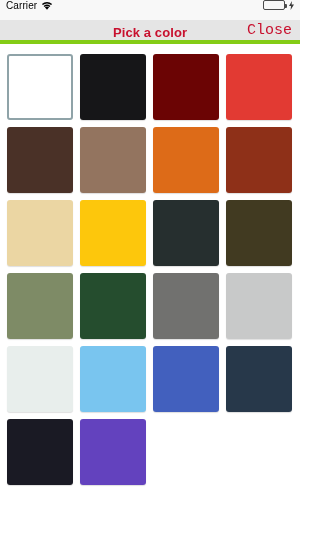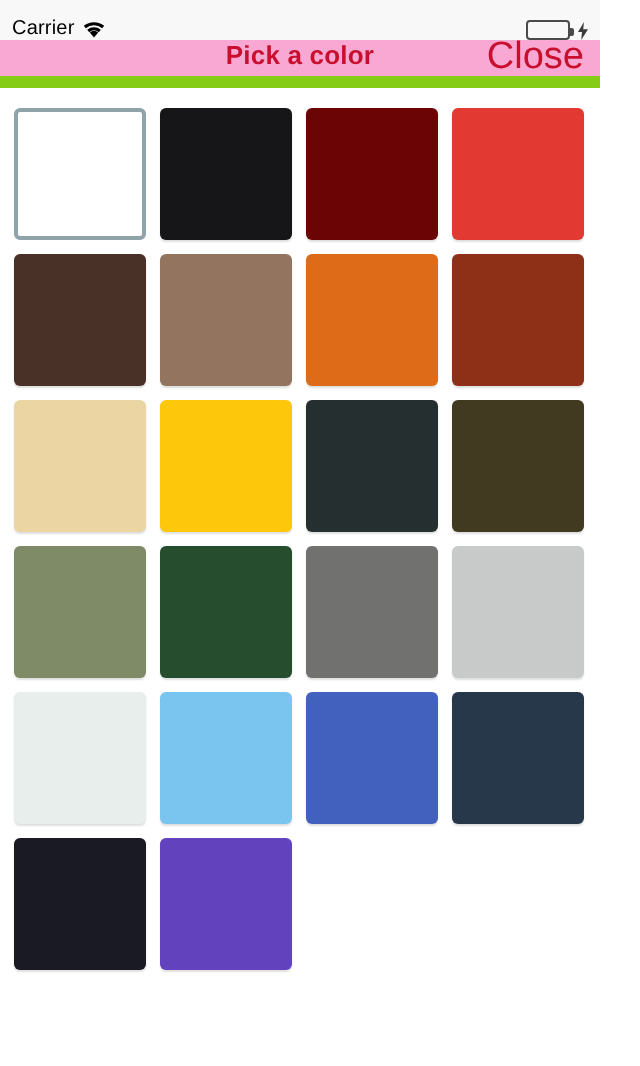--- a/index.html
+++ b/index.html
@@ -9,21 +9,21 @@
     font-family:"Liberation Sans", sans-serif;
     overflow:hidden;
     -webkit-font-smoothing:antialiased;
   }
 
   
   .status-bar{
     height:20px;
     background:#f8f8f8;
     display:flex;
-    align-items:flex-end;
+    align-items:flex-start;
     padding:0 6px;
     font-size:10px;
     color:#000;
     position:relative;
   }
   .status-left{
     display:flex; align-items:center; gap:4px;
     flex:1 1 0; min-width:0;
   }
   .carrier-label{ font-size:10px; letter-spacing:.1px; }
@@ -51,42 +51,42 @@
     width:2px; height:4px;
     background:#4a4a4a;
     border-radius:0 1px 1px 0;
   }
   .battery-fill{ height:100%; background:#4CD964; border-radius:1px; }
   .bolt-icon{ display:block; margin-left:2px; }
 
   
   .nav-bar{
     height:24px;
-    background:#f9a8d4;
+    background:#e5e5e5;
     display:flex;
-    align-items:flex-start;
+    align-items:flex-end;
     justify-content:center;
     position:relative;
-    border-bottom:6px solid #84cc16;
+    border-bottom:4px solid #84cc16;
   }
   .nav-title{
     font-size:13px;
     font-weight:bold;
     color:#C8102E;
     letter-spacing:.1px;
   }
   .nav-close{
     position:absolute;
     right:8px; top:50%;
     transform:translateY(-50%);
-    font-size:19px;
+    font-size:15px;
     color:#C8102E;
     cursor:pointer;
     background:none; border:none;
-    font-family:Liberation Sans, sans-serif;
+    font-family:Liberation Mono, monospace;
     padding:0;
   }
 
   
   .color-grid{
     padding:10px 7px 0 7px;
     display:flex;
     flex-wrap:wrap;
     gap:7px 7px;
     align-content:flex-start;

